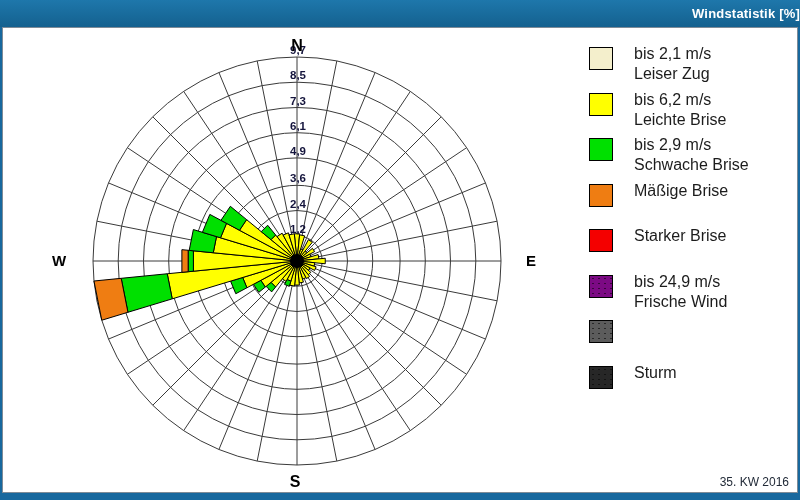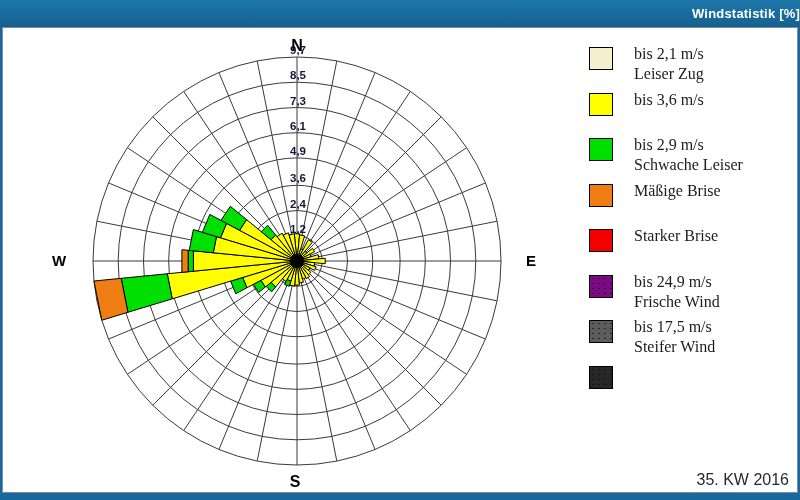--- a/index.html
+++ b/index.html
@@ -26,24 +26,24 @@
     position:absolute;left:586px;top:16px;width:200px;
   }
   .legend-row{display:flex;height:45.5px;}
   .swatch{
     width:24px;height:23px;border:1px solid #000;flex:0 0 24px;margin-top:3px;
   }
   .swatch.dotted{
     background-image:radial-gradient(rgba(0,0,0,0.55) 1px, transparent 1.2px);
     background-size:6px 5px;
   }
-  .legend-text{margin-left:21px;color:#1c1c1c;font-size:16px;line-height:20px;white-space:nowrap;font-family:Liberation Serif, serif;}
+  .legend-text{margin-left:21px;color:#1c1c1c;font-size:16px;line-height:20px;white-space:nowrap;}
   #footer-week{
     position:absolute;right:8px;bottom:3px;
-    color:#222b38;font-size:16px;
+    color:#222b38;font-size:12px;
   }
 </style>
 </head>
 <body>
 
 <div id="window">
   <div id="titlebar">
     <span>Windstatistik [%]</span>
   </div>
 
@@ -196,28 +196,29 @@
         <div class="legend-row">
           <span class="swatch" style="background-color: rgb(244, 239, 204);"></span>
           <div class="legend-text">
             <div>bis 2,1 m/s</div>
             <div>Leiser Zug</div>
           </div>
         </div>
         <div class="legend-row">
           <span class="swatch" style="background-color: rgb(255, 255, 0);"></span>
           <div class="legend-text">
-            <div>bis 3,6 m/s</div>
+            <div>bis 6,2 m/s</div>
+            <div>Leichte Brise</div>
           </div>
         </div>
         <div class="legend-row">
           <span class="swatch" style="background-color: rgb(0, 224, 0);"></span>
           <div class="legend-text">
             <div>bis 2,9 m/s</div>
-            <div>Schwache Leiser</div>
+            <div>Schwache Brise</div>
           </div>
         </div>
         <div class="legend-row">
           <span class="swatch" style="background-color: rgb(239, 125, 18);"></span>
           <div class="legend-text">
             <div>Mäßige Brise</div>
           </div>
         </div>
         <div class="legend-row">
           <span class="swatch" style="background-color: rgb(244, 0, 0);"></span>
@@ -227,27 +228,24 @@
         </div>
         <div class="legend-row">
           <span class="swatch dotted" style="background-color: rgb(124, 10, 132);"></span>
           <div class="legend-text">
             <div>bis 24,9 m/s</div>
             <div>Frische Wind</div>
           </div>
         </div>
         <div class="legend-row">
           <span class="swatch dotted" style="background-color: rgb(92, 92, 92);"></span>
-          <div class="legend-text">
-            <div>bis 17,5 m/s</div>
-            <div>Steifer Wind</div>
-          </div>
         </div>
         <div class="legend-row">
           <span class="swatch dotted" style="background-color: rgb(39, 39, 39);"></span>
           <div class="legend-text">
+            <div>Sturm</div>
           </div>
         </div>
       </div>
 
     <div id="footer-week">35. KW 2016</div>
   </div>
 </div>
 
 </body></html>

